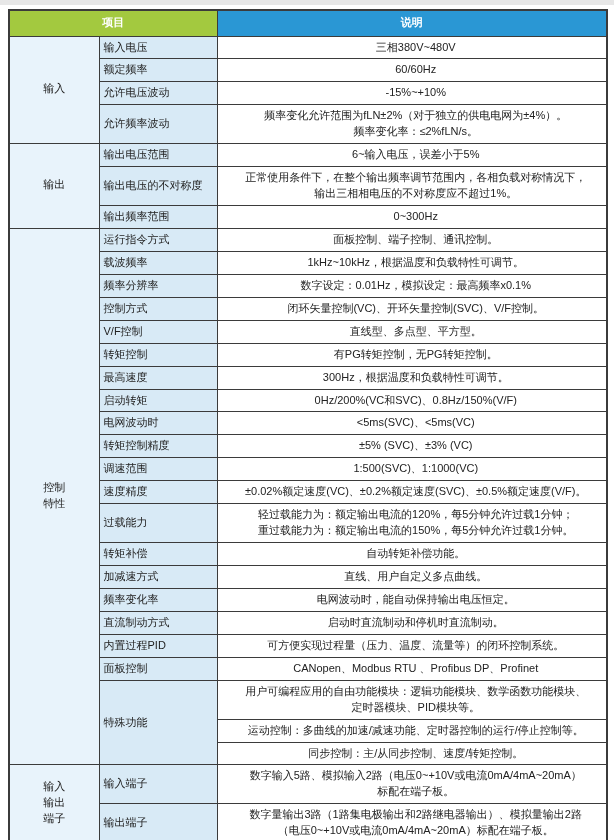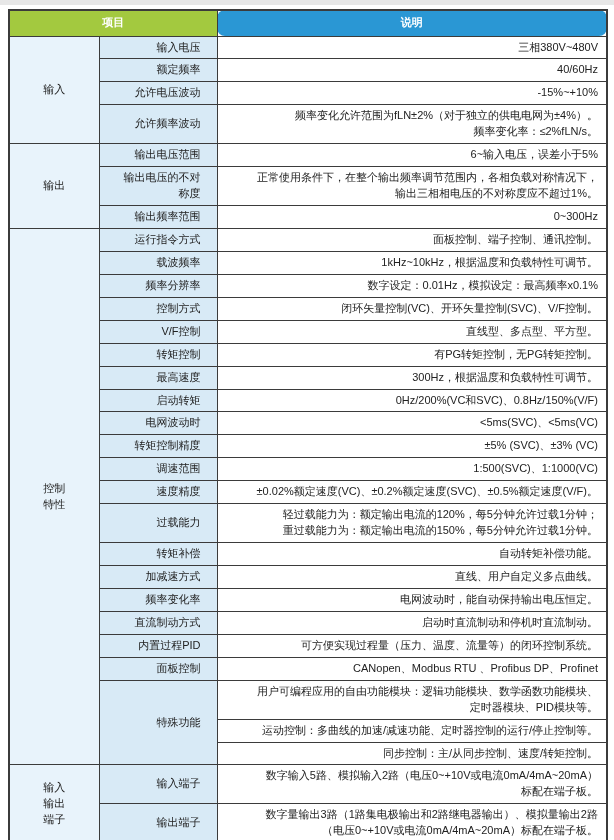--- a/index.html
+++ b/index.html
@@ -30,24 +30,24 @@
   col.c3{width:390px;}
   th,td{
     border:1px solid var(--border-color);
     font-size:11px;
     line-height:1.45;
     vertical-align:middle;
     white-space:pre-line;
   }
   th{height:26px;font-weight:bold;color:#ffffff;text-align:center;font-size:11px;}
   th.th-item{background:var(--header-green);}
-  th.th-desc{background:var(--header-blue);border-radius:8px;}
-  td.group{background:var(--col1-bg);text-align:center;padding:2px 4px;}
-  td.label{background:var(--col2-bg);text-align:right;padding:3px 16px;}
-  td.desc{background:var(--desc-bg);text-align:right;padding:3px 8px 3px 16px;}
+  th.th-desc{background:var(--header-blue);}
+  td.group{background:var(--col1-bg);text-align:center;padding:2px 4px;font-family:Liberation Mono, monospace;}
+  td.label{background:var(--col2-bg);text-align:left;padding:3px 4px;}
+  td.desc{background:var(--desc-bg);text-align:center;padding:3px 8px 3px 16px;}
 </style>
 </head>
 <body>
 
 <div class="top-strip"></div>
 <div class="table-wrap">
 <table class="spec">
   <colgroup>
         <col class="c1">
         <col class="c2">
@@ -60,21 +60,21 @@
     <th class="th-desc">说明</th>
   </tr>
 
   <tr>
     <td class="group" rowspan="4">输入</td>
     <td class="label">输入电压</td>
     <td class="desc">三相380V~480V</td>
   </tr>
   <tr>
     <td class="label">额定频率</td>
-    <td class="desc">40/60Hz</td>
+    <td class="desc">60/60Hz</td>
   </tr>
   <tr>
     <td class="label">允许电压波动</td>
     <td class="desc">-15%~+10%</td>
   </tr>
   <tr>
     <td class="label">允许频率波动</td>
     <td class="desc">频率变化允许范围为fLN±2%（对于独立的供电电网为±4%）。
 频率变化率：≤2%fLN/s。</td>
   </tr>

